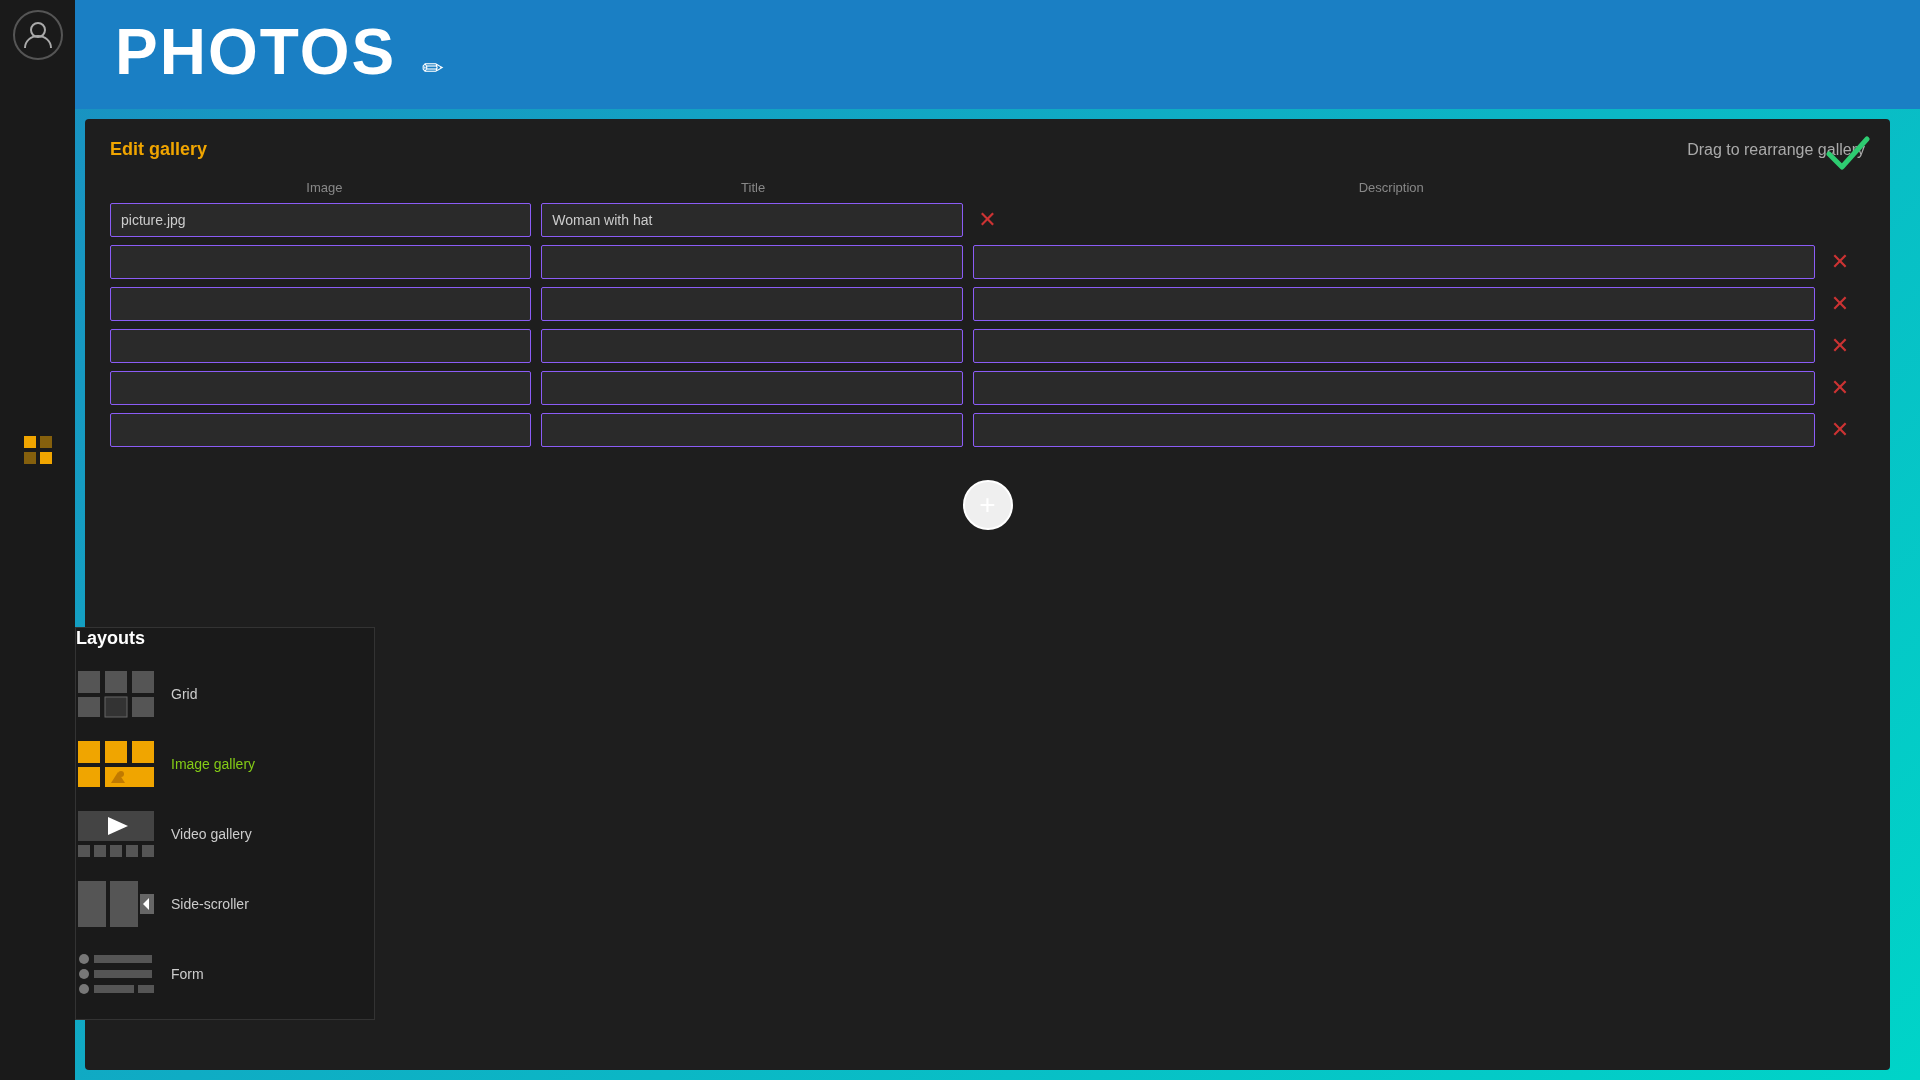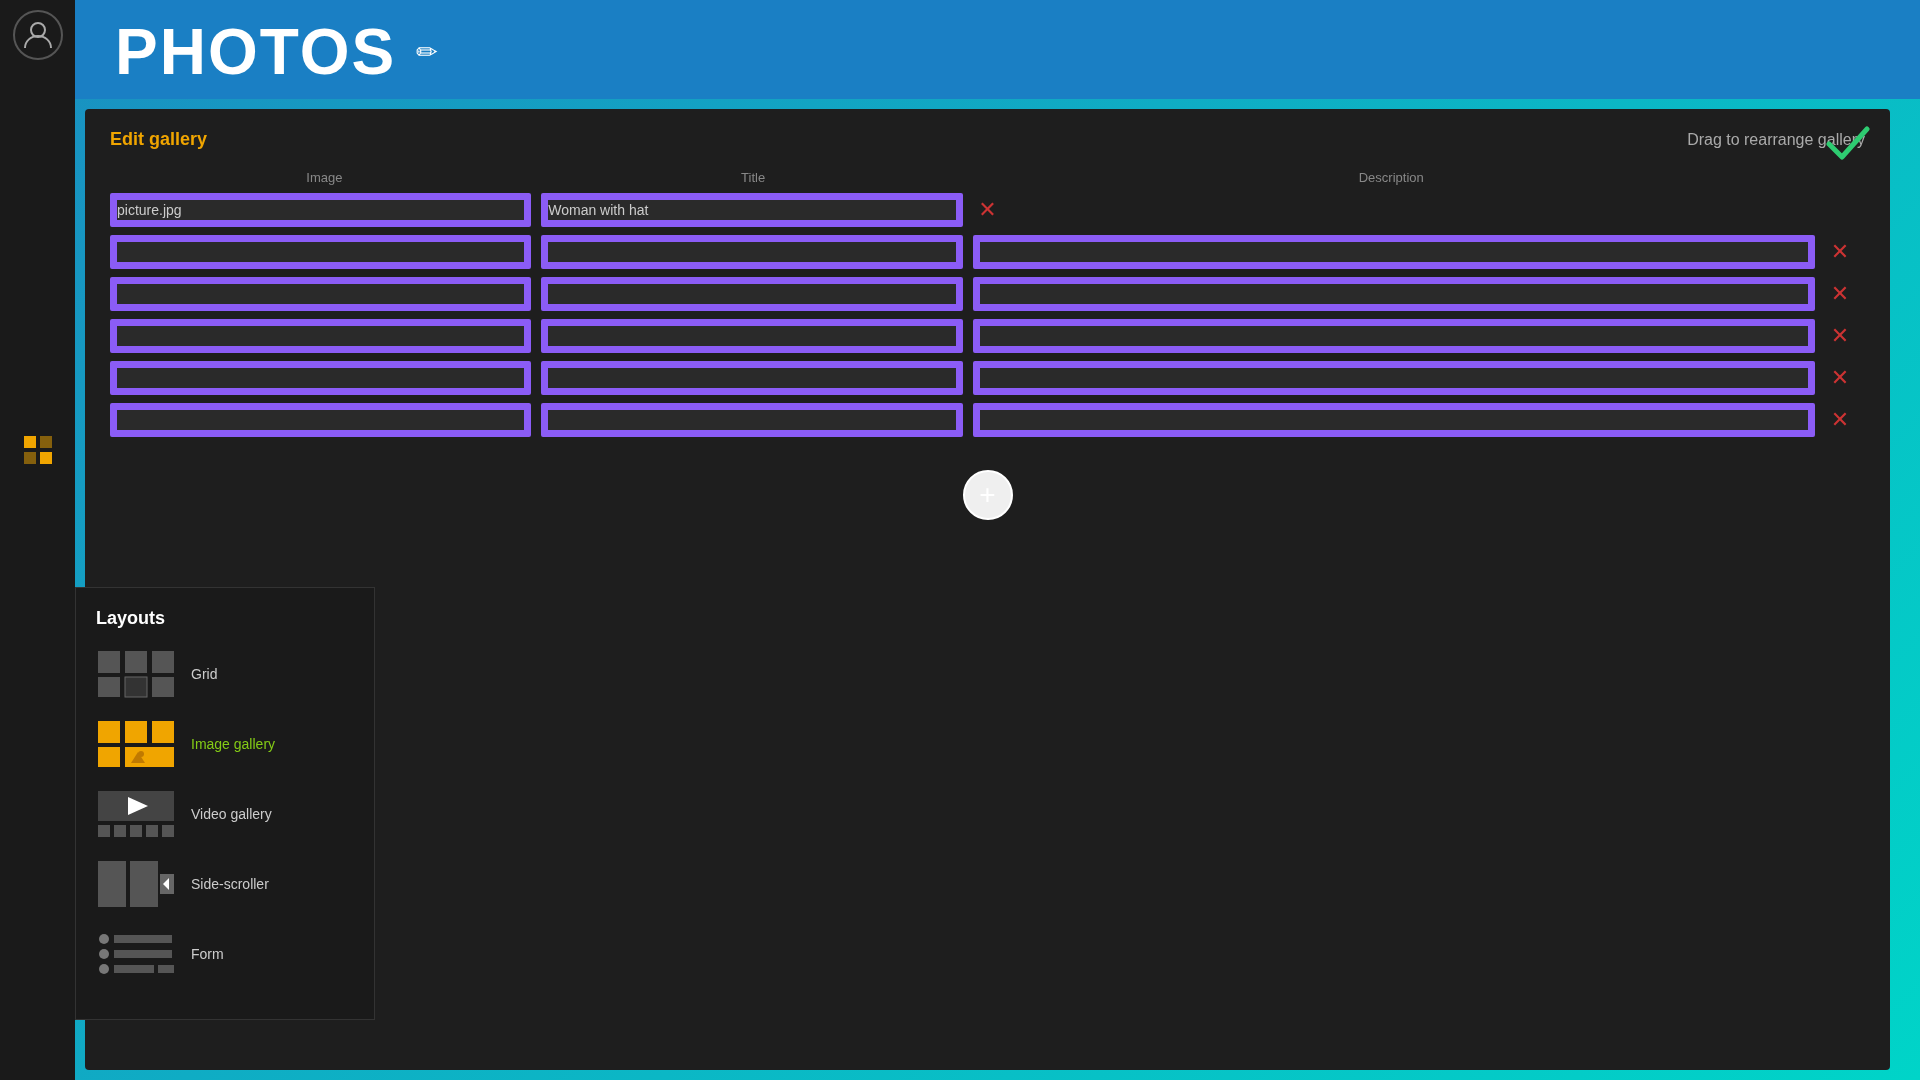--- a/index.html
+++ b/index.html
@@ -53,24 +53,24 @@
     
     .main-content {
       flex: 1;
       display: flex;
       flex-direction: column;
     }
 
     
     .header {
       background: #1a7fc4;
-      padding: 20px 40px 15px 40px;
-      display: flex;
-      align-items: center;
-      gap: 20px;
+      padding: 20px 40px 25px 40px;
+      display: flex;
+      align-items: flex-end;
+      gap: 26px;
     }
 
     .header-title {
       font-size: 64px;
       font-weight: 900;
       color: #fff;
       letter-spacing: 2px;
       line-height: 1;
     }
 
@@ -144,23 +144,23 @@
     .table-row {
       display: grid;
       grid-template-columns: 1fr 1fr 2fr 40px;
       gap: 10px;
       margin-bottom: 8px;
       align-items: center;
     }
 
     .table-input {
       background: #2a2a2a;
-      border: 7px solid #8b5cf6;
+      border: 1px solid #8b5cf6;
       color: #ccc;
-      padding: 6px 0;
+      padding: 6px 10px;
       font-size: 14px;
       width: 100%;
       outline: none;
       border-radius: 2px;
       height: 34px;
     }
 
     .delete-btn {
       background: none;
       border: none;
@@ -188,21 +188,20 @@
     }
 
     
     .layouts-panel {
       position: absolute;
       left: 75px;
       bottom: 60px;
       width: 300px;
       background: #1a1a1a;
       border: 1px solid #333;
-      padding: 20px;
       z-index: 100;
     }
 
     .layouts-title {
       color: #fff;
       font-size: 18px;
       font-weight: bold;
       margin-bottom: 20px;
     }
 

